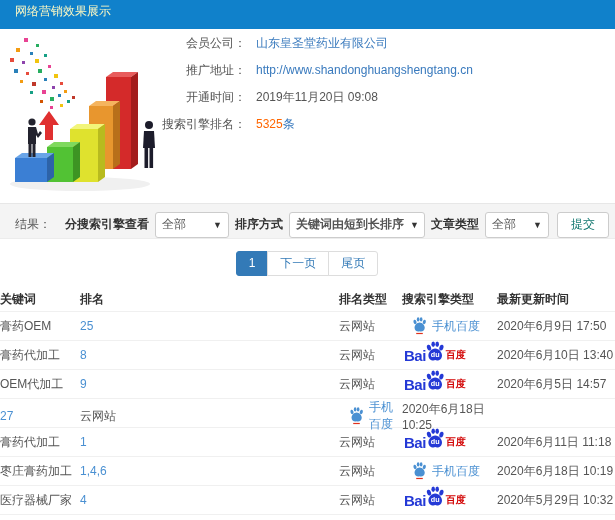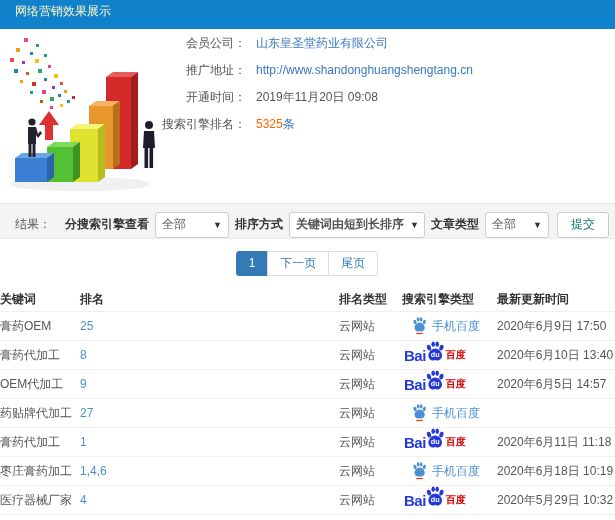--- a/index.html
+++ b/index.html
@@ -256,40 +256,40 @@
                     <path d="M51 37 C32 37 17 56 17 72 C17 87 28 97 42 97 C46 97 48 95 51 95 C54 95 56 97 60 97 C74 97 85 87 85 72 C85 56 70 37 51 37 Z"></path>
                   </g>
                   <text x="51" y="82" font-size="36" font-weight="bold" fill="#fff" text-anchor="middle" font-family="Liberation Sans, sans-serif">du</text>
                 </svg></span>
               <span class="cn">百度</span>
             </span>
           </span>
           <span class="t-updated">2020年6月5日 14:57</span>
         </div>
         <div class="t-row">
-          <span class="t-keyword">药贴牌代加工</span>
           <span class="t-rank">27</span>
           <span class="t-ranktype">云网站</span>
           <span class="engine-cell">
             <span class="mobile-baidu">
               <span style="display: inline-flex;">
                 <svg viewBox="0 0 100 114" width="15" height="17.099999999999998">
                   <g fill="#4A90D2">
                     <ellipse cx="20" cy="33" rx="10" ry="15" transform="rotate(-18 20 33)"></ellipse>
                     <ellipse cx="41" cy="16" rx="9" ry="14"></ellipse>
                     <ellipse cx="61" cy="16" rx="9" ry="14"></ellipse>
                     <ellipse cx="82" cy="33" rx="10" ry="15" transform="rotate(18 82 33)"></ellipse>
                     <path d="M51 37 C32 37 17 56 17 72 C17 87 28 97 42 97 C46 97 48 95 51 95 C54 95 56 97 60 97 C74 97 85 87 85 72 C85 56 70 37 51 37 Z"></path>
                   </g>
                   <rect x="28" y="106" width="44" height="8" fill="#e0321e"></rect>
                 </svg>
               </span>
               <span class="m-label">手机百度</span>
             </span>
           </span>
+          <span class="t-updated">2020年6月18日 10:25</span>
         </div>
         <div class="t-row">
           <span class="t-keyword">膏药代加工</span>
           <span class="t-rank">1</span>
           <span class="t-ranktype">云网站</span>
           <span class="engine-cell">
             <span class="baidu-logo">
               <span class="bai">Bai</span>
               <span><svg viewBox="0 0 100 100" width="20" height="20">
                   <g fill="#2439D6">

